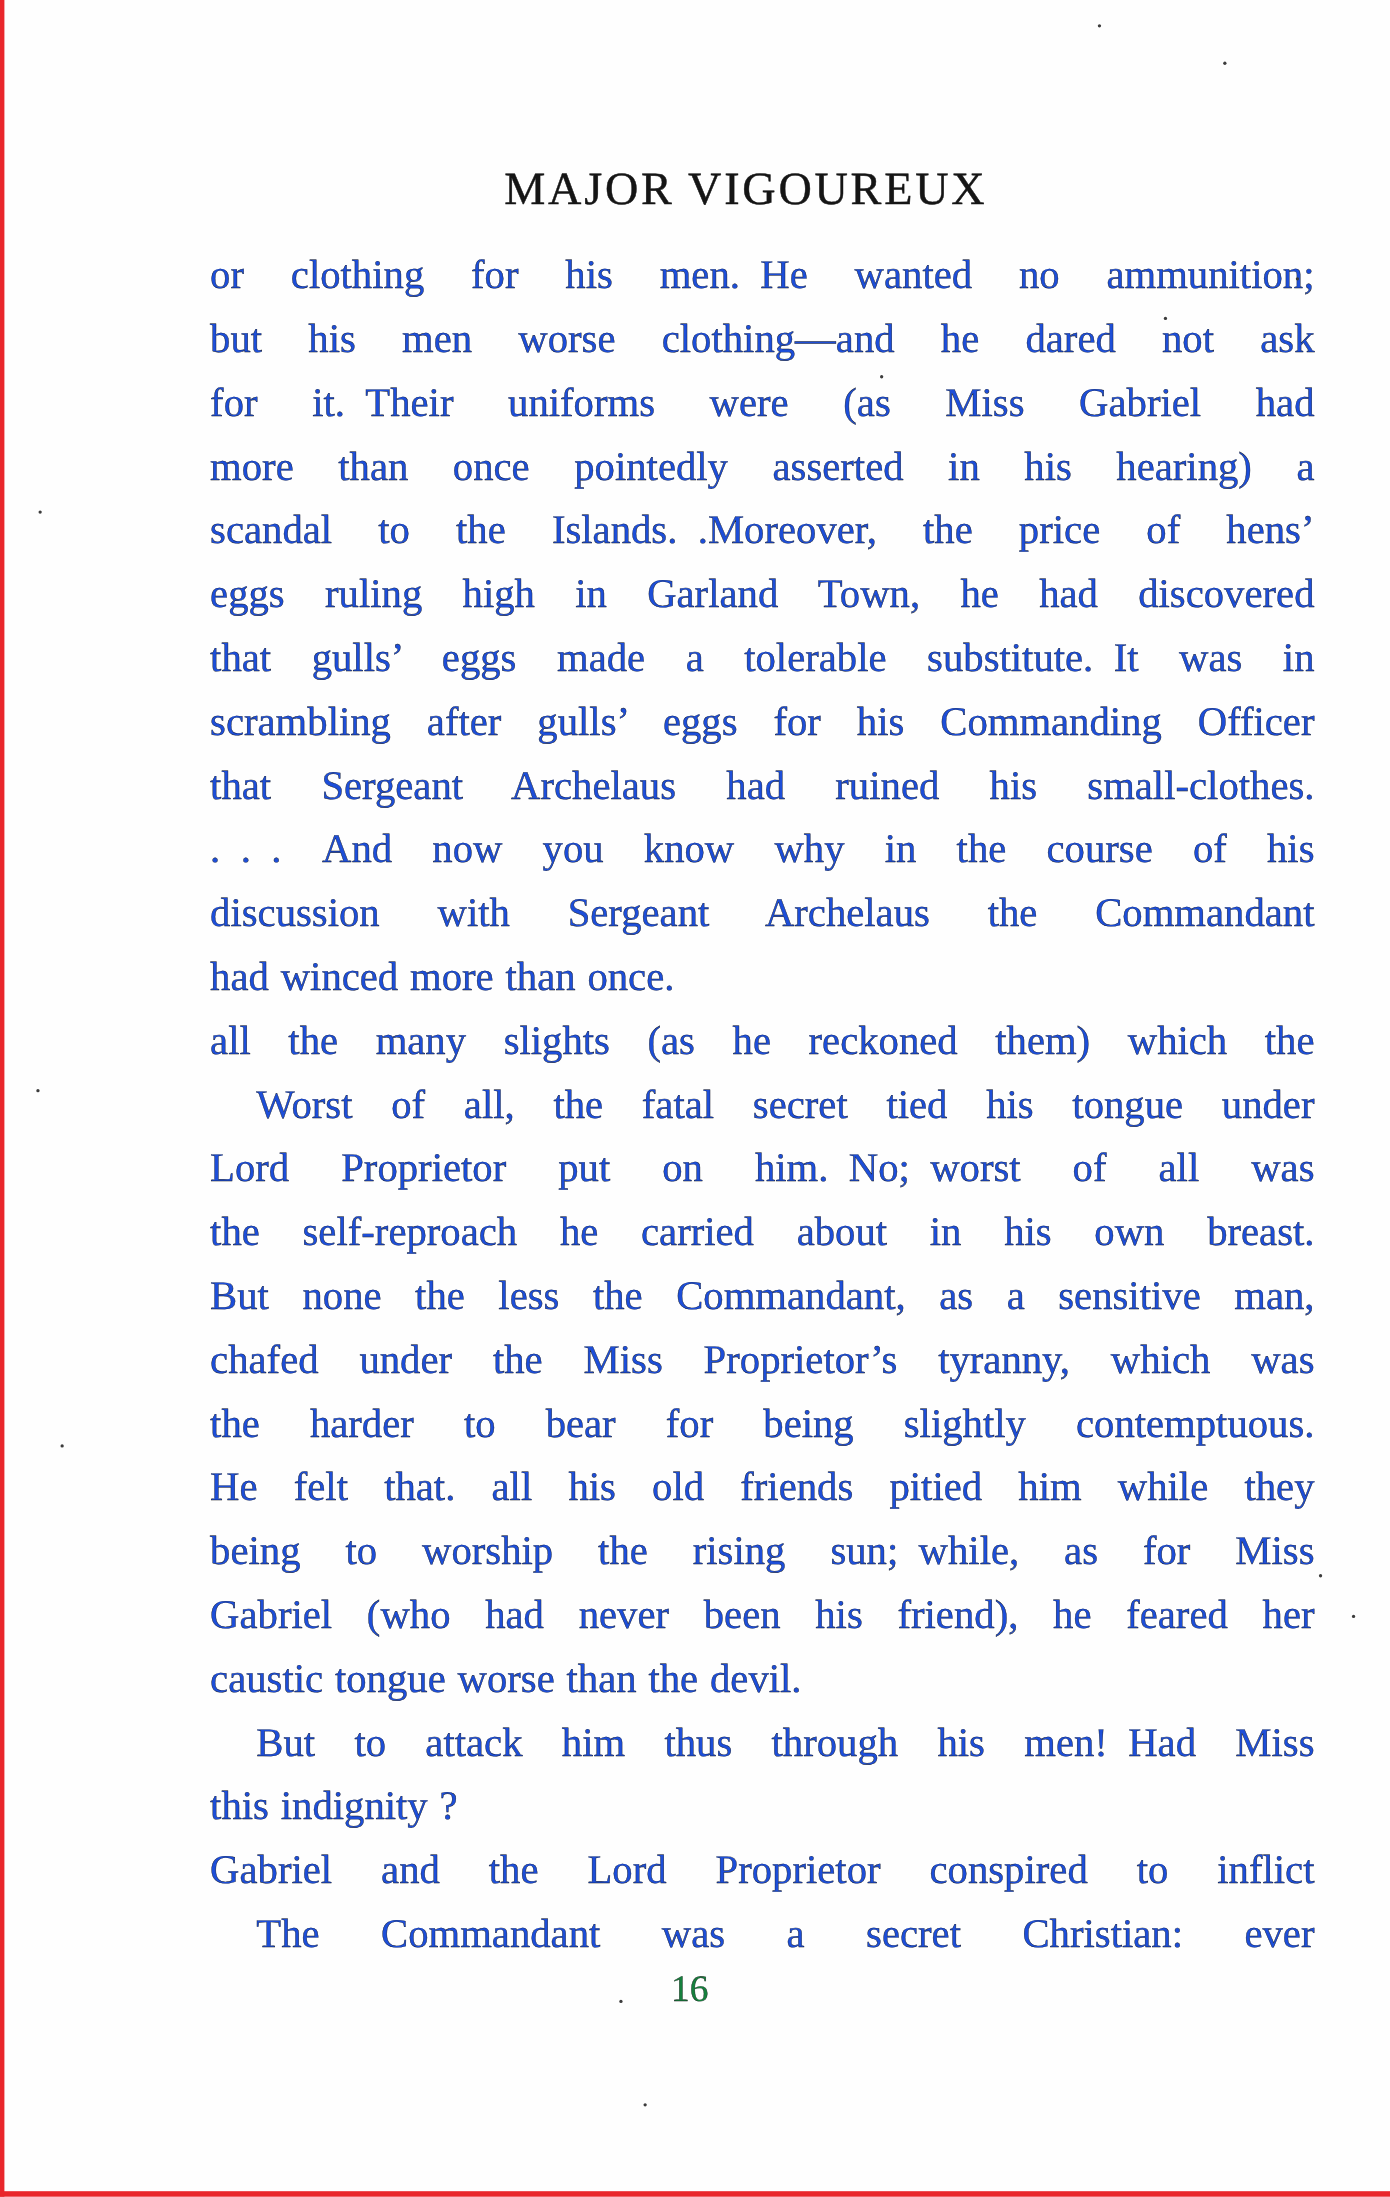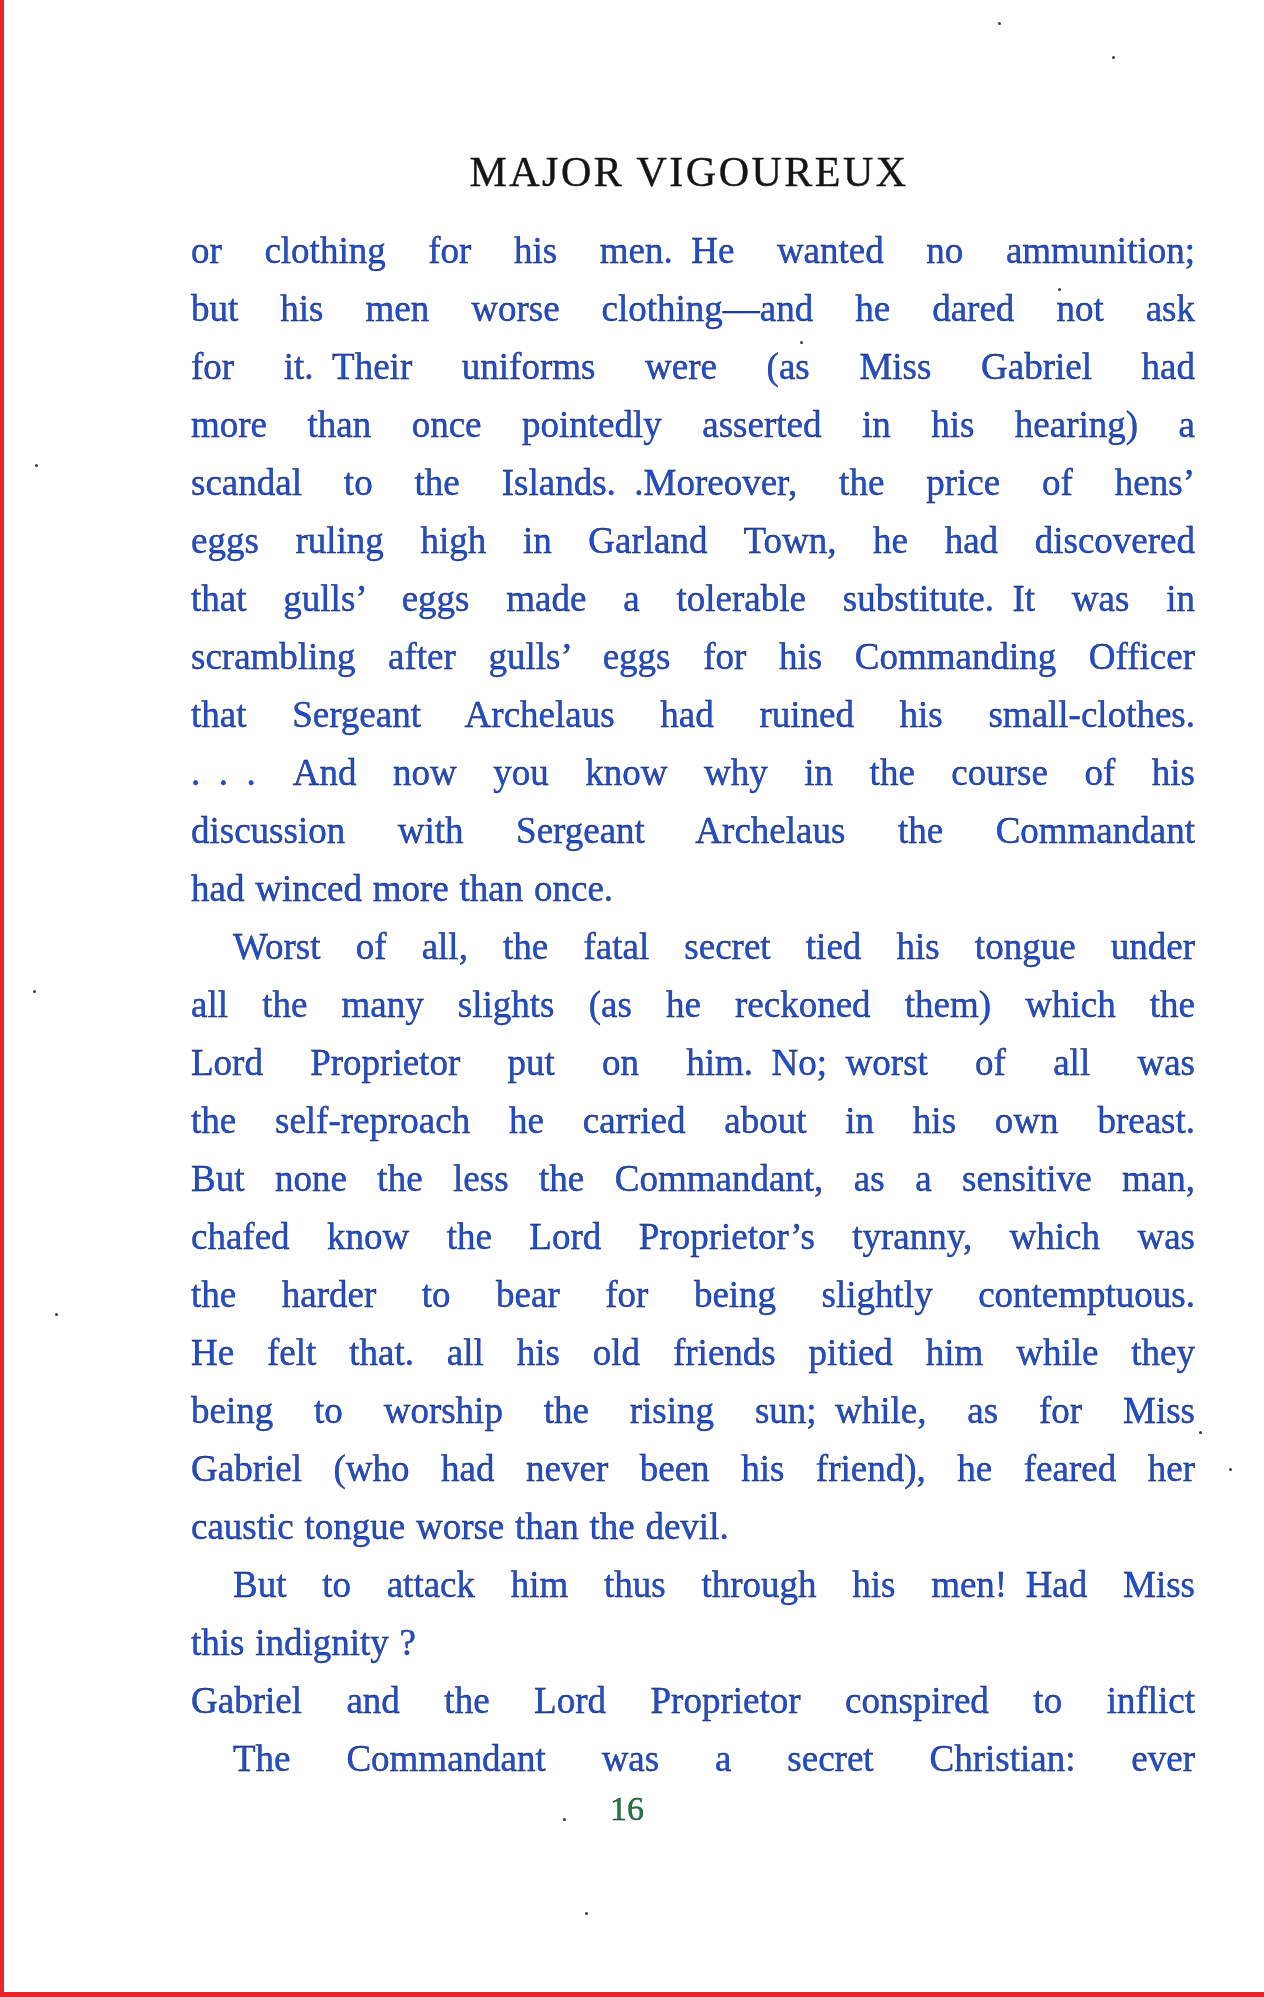--- a/index.html
+++ b/index.html
@@ -11,21 +11,21 @@
     font-family: "Liberation Serif", serif;
   }
   .page { position: absolute; inset: 0; background: #fefefe; }
 
   
   .edge-left   { position: absolute; left: 0; top: 0; width: 4px; height: 100%; background: #e9262b; }
   .edge-bottom { position: absolute; left: 0; bottom: 0; width: 100%; height: 5px; background: #e9262b; }
 
   .header {
     position: absolute;
-    top: 148px; left: 187px; width: 1004px;
+    top: 148px; left: 176px; width: 1004px;
     text-align: center;
     font-size: 42px;
     letter-spacing: 2.5px;
     color: #151515;
     -webkit-text-stroke: 0.4px #151515;
     white-space: nowrap;
   }
 
   .textblock {
     position: absolute;
@@ -72,26 +72,26 @@
     <div class="line j">for it. Their uniforms were (as Miss Gabriel had</div>
     <div class="line j">more than once pointedly asserted in his hearing) a</div>
     <div class="line j">scandal to the Islands. .Moreover, the price of hens’</div>
     <div class="line j">eggs ruling high in Garland Town, he had discovered</div>
     <div class="line j">that gulls’ eggs made a tolerable substitute. It was in</div>
     <div class="line j">scrambling after gulls’ eggs for his Commanding Officer</div>
     <div class="line j">that Sergeant Archelaus had ruined his small-clothes.</div>
     <div class="line j">. . .  And now you know why in the course of his</div>
     <div class="line j">discussion with Sergeant Archelaus the Commandant</div>
     <div class="line end">had winced more than once.</div>
+    <div class="line j">all the many slights (as he reckoned them) which the</div>
     <div class="line j indent">Worst of all, the fatal secret tied his tongue under</div>
-    <div class="line j">all the many slights (as he reckoned them) which the</div>
     <div class="line j">Lord Proprietor put on him. No; worst of all was</div>
     <div class="line j">the self-reproach he carried about in his own breast.</div>
     <div class="line j">But none the less the Commandant, as a sensitive man,</div>
-    <div class="line j">chafed know the Lord Proprietor’s tyranny, which was</div>
+    <div class="line j">chafed under the Miss Proprietor’s tyranny, which was</div>
     <div class="line j">the harder to bear for being slightly contemptuous.</div>
     <div class="line j">He felt that. all his old friends pitied him while they</div>
     <div class="line j">being to worship the rising sun; while, as for Miss</div>
     <div class="line j">Gabriel (who had never been his friend), he feared her</div>
     <div class="line end">caustic tongue worse than the devil.</div>
     <div class="line j indent">But to attack him thus through his men! Had Miss</div>
     <div class="line end">this indignity ?</div>
     <div class="line j">Gabriel and the Lord Proprietor conspired to inflict</div>
     <div class="line j indent">The Commandant was a secret Christian: ever</div>
   </div>

